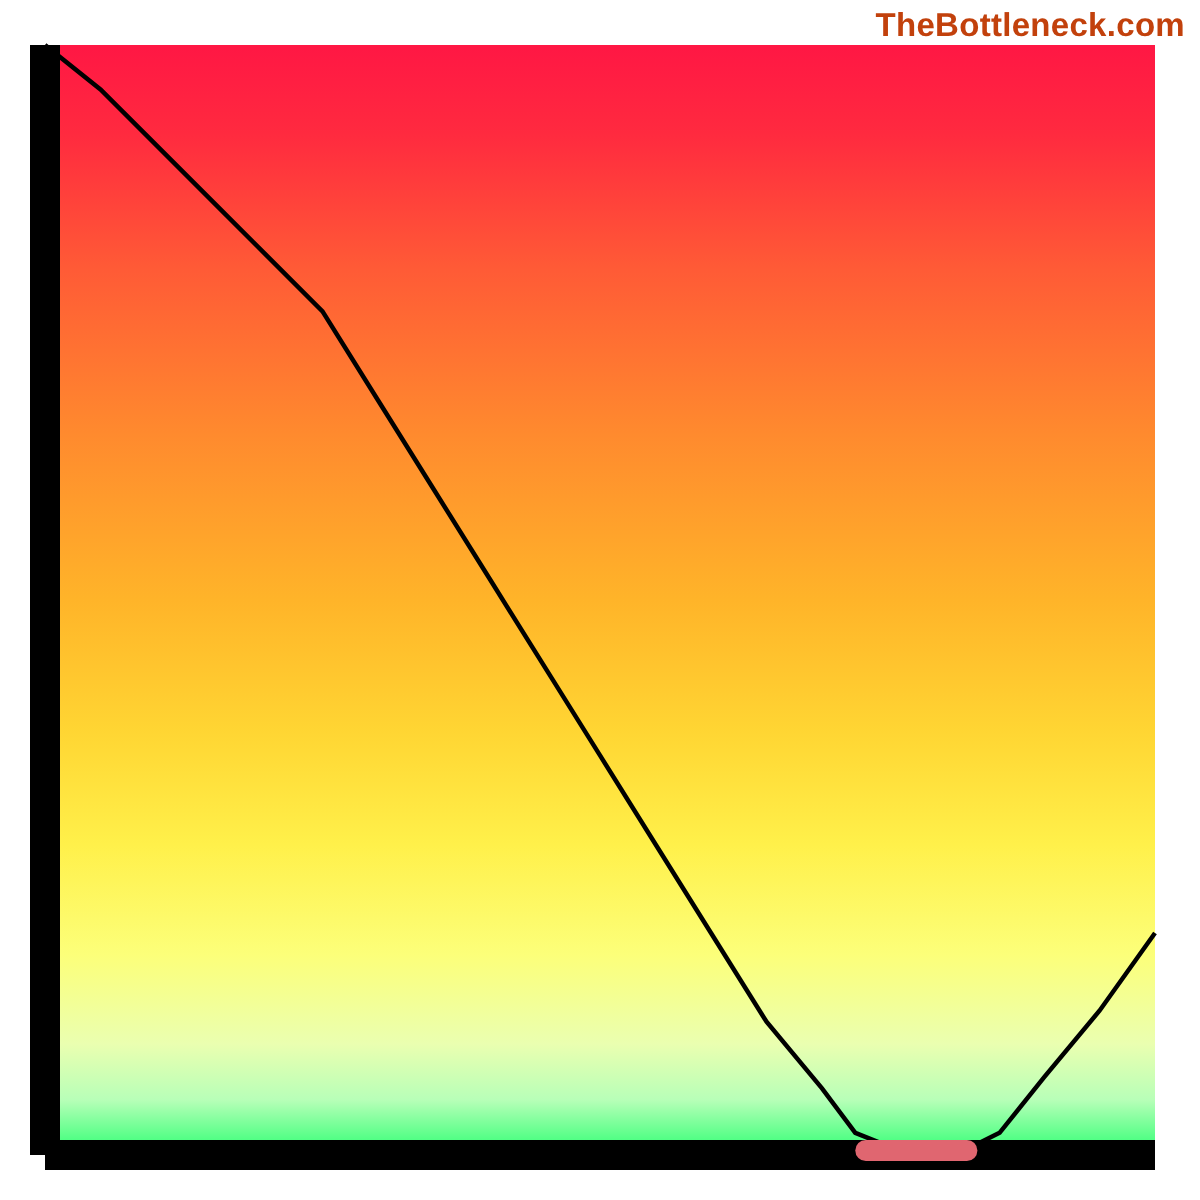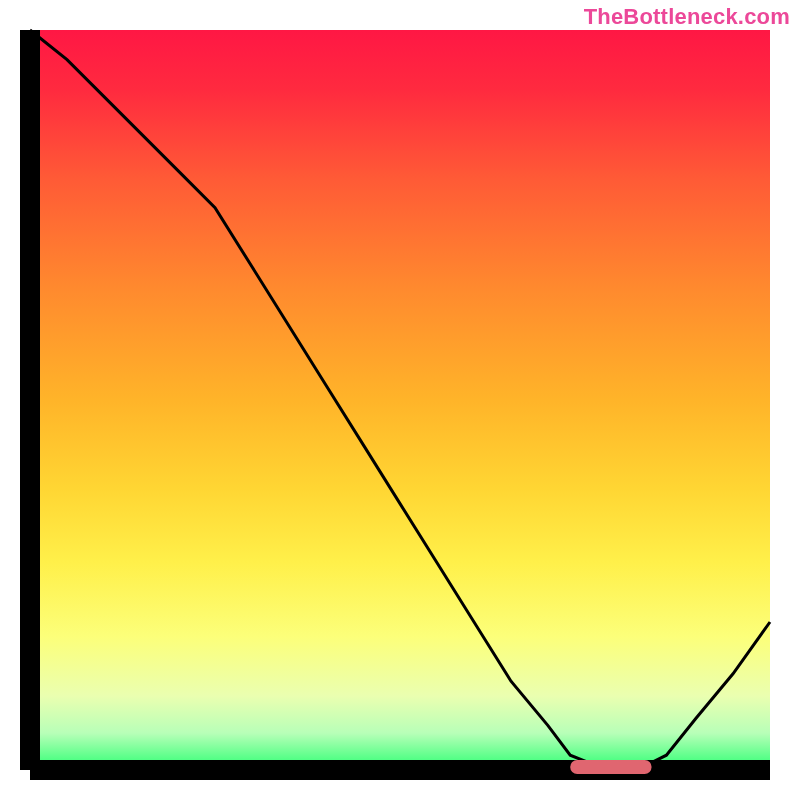--- a/index.html
+++ b/index.html
@@ -12,21 +12,21 @@
   }
   .chart-container {
     position: relative;
     width: 800px;
     height: 800px;
   }
   .watermark {
     position: absolute;
     top: 4px;
     right: 10px;
-    color: #ec4899;
+    color: #c2410c;
     font-size: 22px;
     font-weight: bold;
     z-index: 5;
     letter-spacing: 0.2px;
   }
   svg.plot {
     position: absolute;
     left: 0;
     top: 0;
   }

